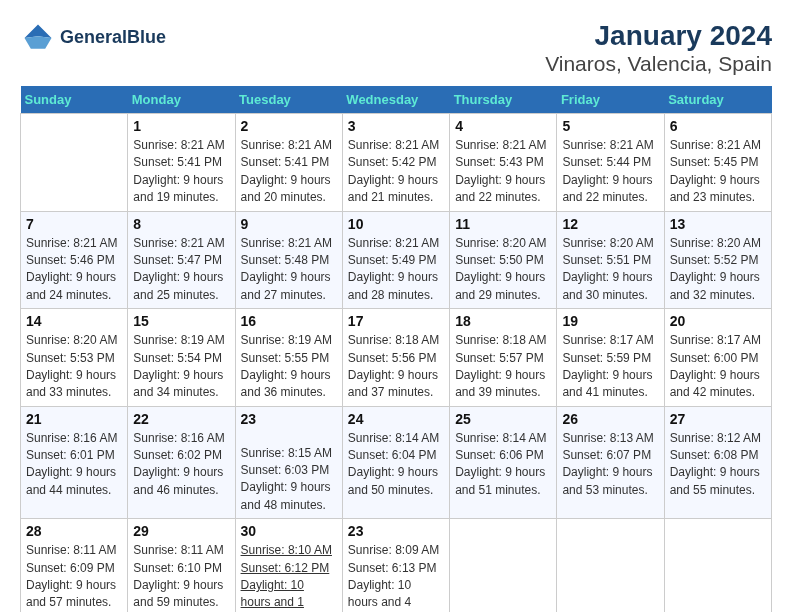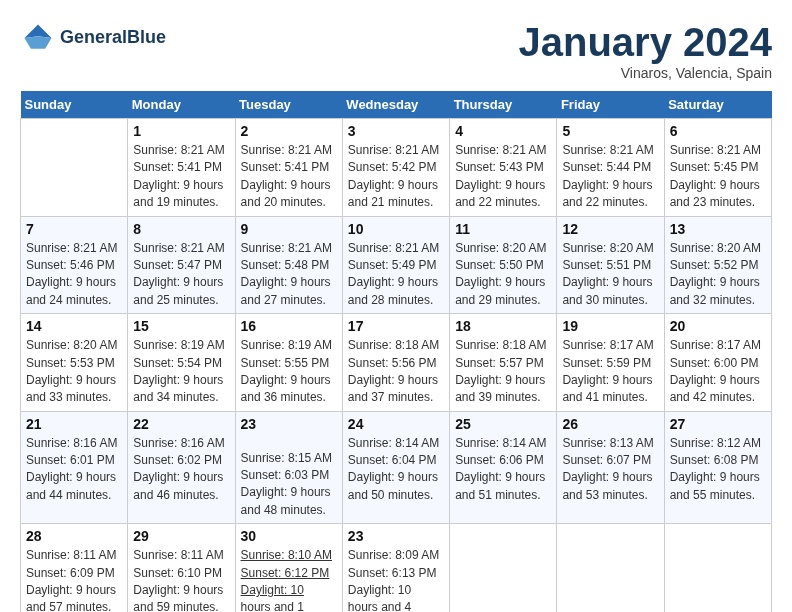--- a/index.html
+++ b/index.html
@@ -29,36 +29,36 @@
     }
     .logo-icon {
       width: 36px;
       height: 36px;
       margin-right: 4px;
     }
     .title-block {
       text-align: right;
     }
     .month-title {
-      font-size: 40px;
+      font-size: 28px;
       font-weight: bold;
       color: #1a3a5c;
     }
     .location {
-      font-size: 14px;
+      font-size: 21px;
       color: #444;
     }
     table {
       width: 100%;
       border-collapse: collapse;
       font-size: 11px;
     }
     th {
       background-color: #2a6db5;
-      color: #ffffff;
+      color: #5eead4;
       padding: 6px 4px;
       text-align: left;
       font-size: 13px;
       font-weight: bold;
     }
     td {
       border: 1px solid #ccc;
       vertical-align: top;
       padding: 4px 5px;
       height: 90px;

